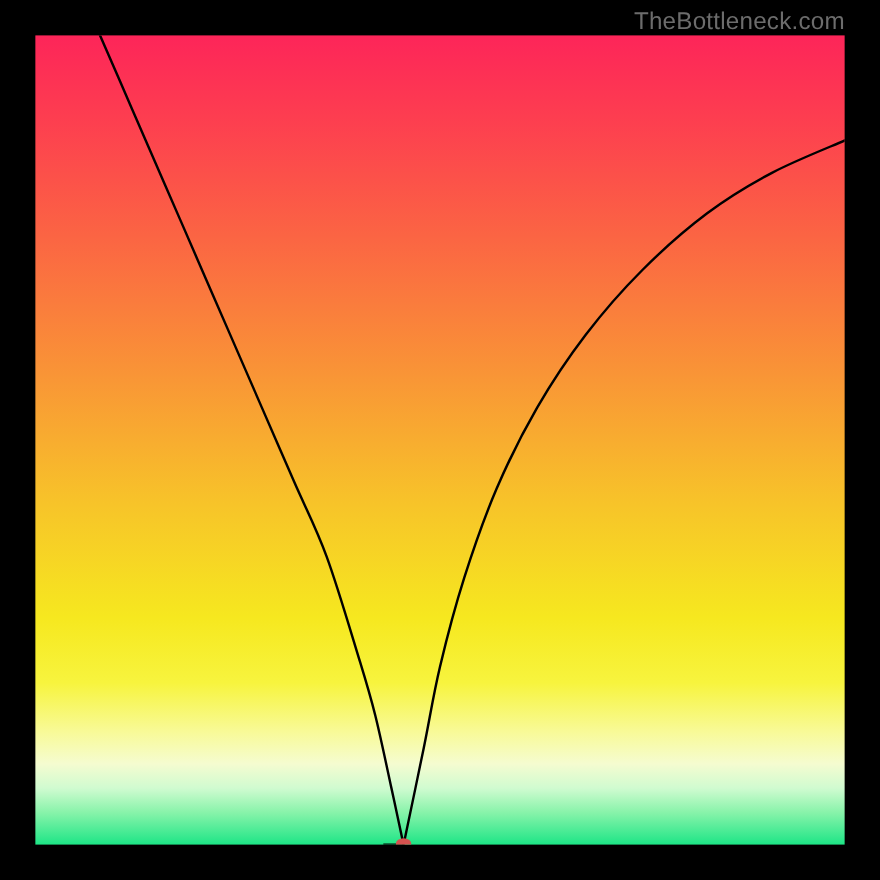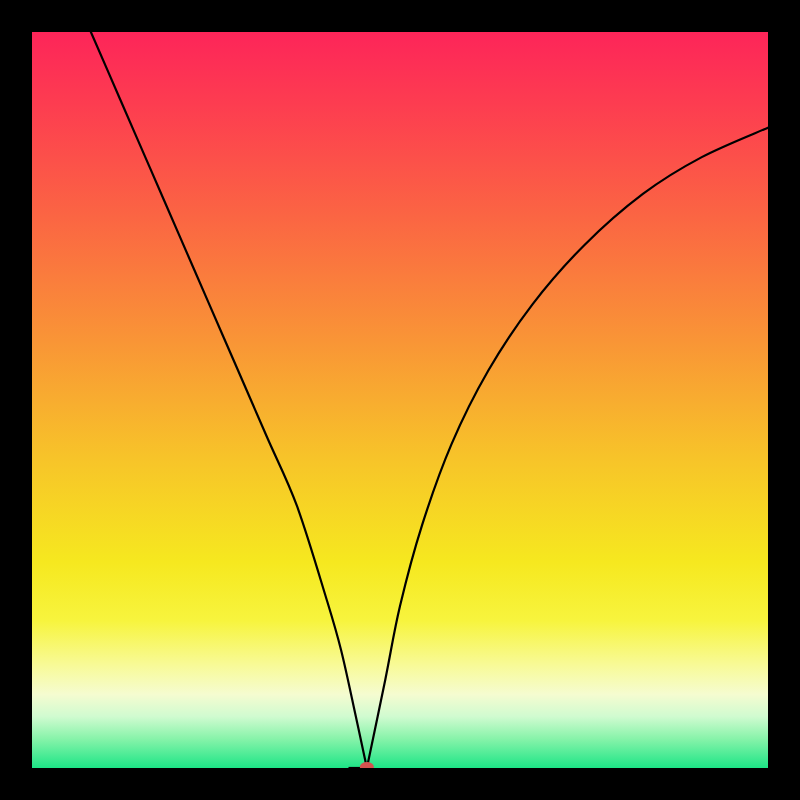--- a/index.html
+++ b/index.html
@@ -59,20 +59,21 @@
     font-size: 22px;
     font-weight: 400;
     letter-spacing: 0.2px;
     user-select: none;
   }
 </style>
 </head>
 <body>
 
 <div class="frame">
+  <div class="watermark">TheBottleneck.com</div>
 
   <div class="plot-area">
     <div class="gradient-bg"></div>
     <svg class="curve-svg" viewBox="0 0 736 736" preserveAspectRatio="none">
       <path fill="none" stroke-linecap="round" stroke-linejoin="round" stroke-width="2.2" d="M 58.88 0.00 C 63.79 11.29, 78.51 45.14, 88.32 67.71 C 98.13 90.28, 107.95 112.85, 117.76 135.42 C 127.57 157.99, 137.39 180.57, 147.20 203.14 C 157.01 225.71, 166.83 248.28, 176.64 270.85 C 186.45 293.42, 196.27 315.99, 206.08 338.56 C 215.89 361.13, 225.71 383.70, 235.52 406.27 C 245.33 428.84, 255.15 447.24, 264.96 473.98 C 274.77 500.73, 287.04 542.68, 294.40 566.72 C 301.76 590.76, 304.21 598.61, 309.12 618.24 C 314.03 637.87, 319.55 664.85, 323.84 684.48 C 328.13 704.11, 333.04 727.41, 334.88 736.00 C 337.95 721.28, 347.76 674.67, 353.28 647.68 C 358.80 620.69, 361.87 599.84, 368.00 574.08 C 374.13 548.32, 381.49 520.11, 390.08 493.12 C 398.67 466.13, 408.48 437.92, 419.52 412.16 C 430.56 386.40, 442.83 361.87, 456.32 338.56 C 469.81 315.25, 484.53 293.17, 500.48 272.32 C 516.43 251.47, 533.60 231.84, 552.00 213.44 C 570.40 195.04, 591.25 176.64, 610.88 161.92 C 630.51 147.20, 648.91 136.16, 669.76 125.12 C 690.61 114.08, 724.96 100.59, 736.00 95.68" id="curve-path" stroke="#000000"></path>
       <path fill="none" stroke-width="2.2" d="M 316.48 736.00 L 334.88 736.00" id="floor-path" stroke="#000000"></path>
       <ellipse id="min-marker" cx="334.88" cy="735.00" rx="7" ry="5" fill="#d5524f"></ellipse>
     </svg>
   </div>
 </div>

